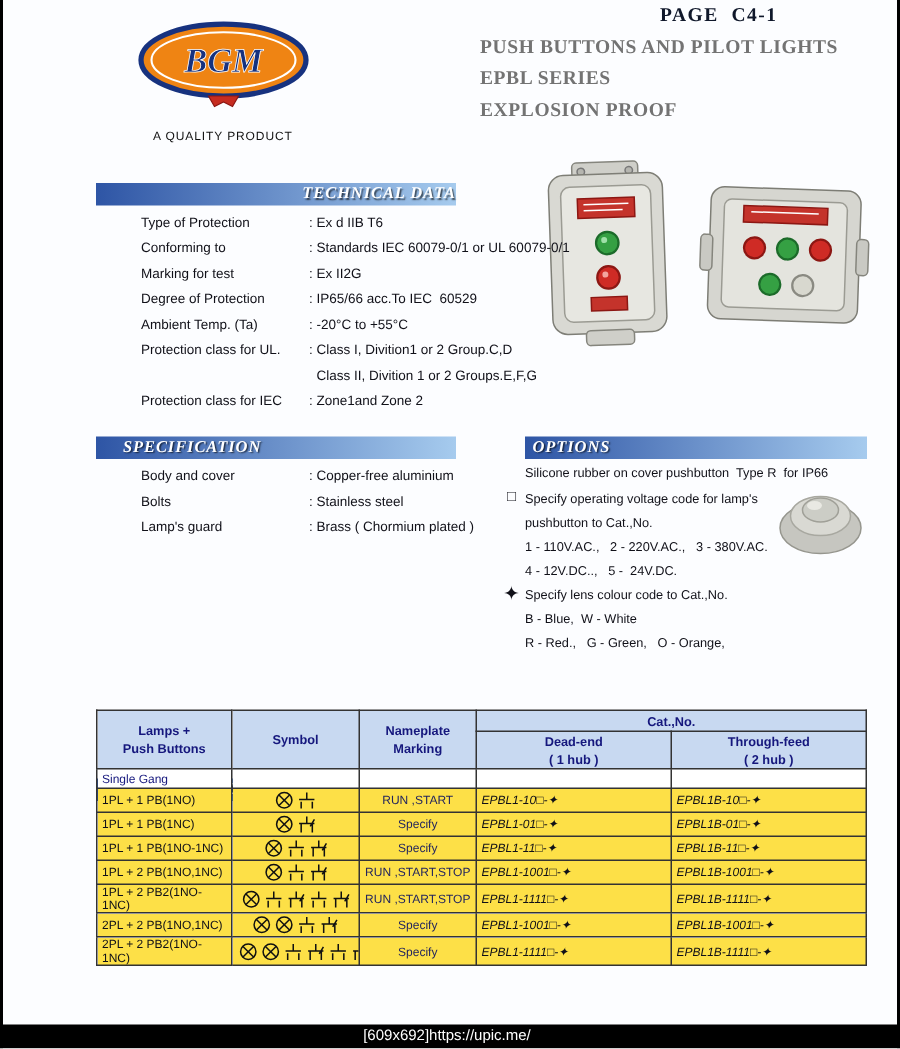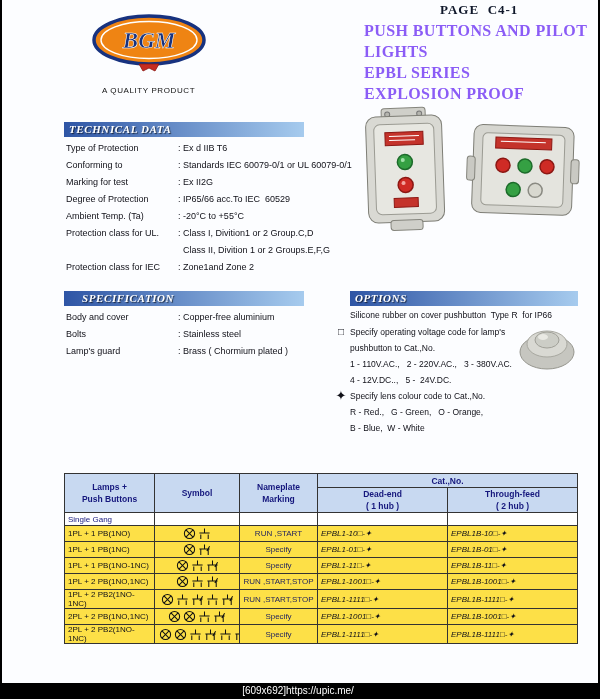--- a/index.html
+++ b/index.html
@@ -9,42 +9,42 @@
     border-left:2px solid #000;border-right:2px solid #000;
     font-family:"Liberation Sans",sans-serif;color:#101018;
   }
   .page-label{
     position:absolute;top:2px;left:438px;width:150px;
     font-family:"Liberation Serif",serif;font-weight:bold;font-size:13px;
     letter-spacing:1px;white-space:pre;color:#0f172a;
   }
   .titles{position:absolute;left:318px;top:20px;}
   .titles div{
-    font-family:"Liberation Serif",serif;font-weight:bold;font-size:16px;
-    line-height:21px;letter-spacing:.4px;color:#8b5cf6;margin-left:44px;
+    font-family:"Liberation Serif",serif;font-weight:bold;font-size:13px;
+    line-height:21px;letter-spacing:.4px;color:#737373;
   }
   .logo{position:absolute;left:88px;top:14px;}
   .quality{
     position:absolute;left:100px;top:86px;font-size:8px;letter-spacing:.6px;color:#111;
   }
   .bar{
     position:absolute;height:15px;box-sizing:border-box;
     background:linear-gradient(to right,#2e55a5,#a6cbee);
     color:#fff;font-family:"Liberation Serif",serif;font-style:italic;font-weight:bold;
     font-size:11px;line-height:15px;padding-left:5px;letter-spacing:.6px;
     text-shadow:1px 1px 1px rgba(0,0,0,.65);
   }
-  .bar-tech{left:62px;top:122px;width:240px;}
+  .bar-tech{left:62px;top:122px;width:240px;text-align:right;}
   .bar-spec{left:62px;top:291px;width:240px;padding-left:18px;}
   .bar-opt{left:348px;top:291px;width:228px;}
   .bar-cat{left:62px;top:479px;width:212px;margin-top:40px;}
   .kv-block{position:absolute;display:flex;flex-direction:column;}
   .tech-rows{left:64px;top:139px;width:330px;}
   .spec-rows{left:64px;top:308px;width:300px;}
-  .kv{display:flex;height:17px;align-items:center;font-size:9px;}
+  .kv{display:flex;height:17px;align-items:center;font-size:9px;margin-left:28px;}
   .kv .lbl{width:112px;flex:none;color:#101018;}
   .kv .val{white-space:pre;color:#101018;}
   .products{position:absolute;left:353px;top:106px;}
   .options-body{position:absolute;left:330px;top:307px;width:250px;font-size:8.5px;}
   .opt-line1{margin-left:18px;height:17px;line-height:17px;white-space:pre;}
   .opt-item{display:flex;}
   .opt-bullet{width:18px;flex:none;text-align:center;line-height:16px;}
   .opt-bullet.square{font-size:10px;}
   .opt-bullet.star{font-size:13px;}
   .opt-text div{height:16px;line-height:16px;white-space:pre;}
@@ -209,22 +209,22 @@
         <div>Specify operating voltage code for lamp's</div>
         <div>pushbutton to Cat.,No.</div>
         <div>1 - 110V.AC.,   2 - 220V.AC.,   3 - 380V.AC.</div>
         <div>4 - 12V.DC..,   5 -  24V.DC.</div>
       </div>
     </div>
     <div class="opt-item">
       <span class="opt-bullet star">✦</span>
       <div class="opt-text">
         <div>Specify lens colour code to Cat.,No.</div>
+        <div>B - Blue,  W - White</div>
         <div>R - Red.,   G - Green,   O - Orange,</div>
-        <div>B - Blue,  W - White</div>
       </div>
     </div>
   </div>
 
   <div class="boot">
     <svg width="58" height="54" viewBox="0 0 58 54">
       <ellipse cx="29" cy="34" rx="27" ry="17" fill="#c6c6c0" stroke="#96968e"></ellipse>
       <ellipse cx="29" cy="26" rx="20" ry="13" fill="#d9d9d3" stroke="#a8a8a0"></ellipse>
       <ellipse cx="29" cy="22" rx="12" ry="8" fill="#cccdc6" stroke="#a0a098"></ellipse>
       <ellipse cx="25" cy="19" rx="5" ry="3" fill="#e9e9e3"></ellipse>

